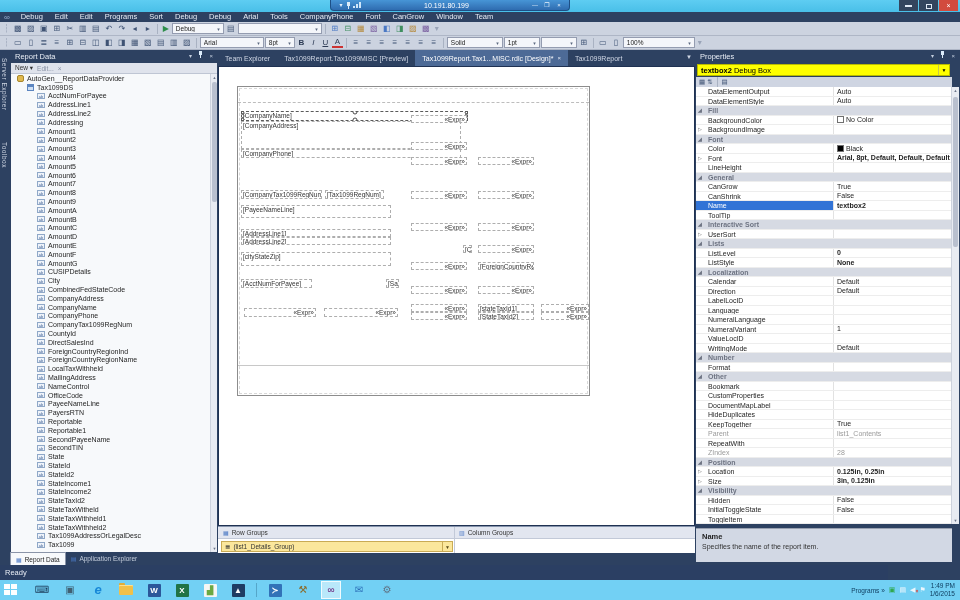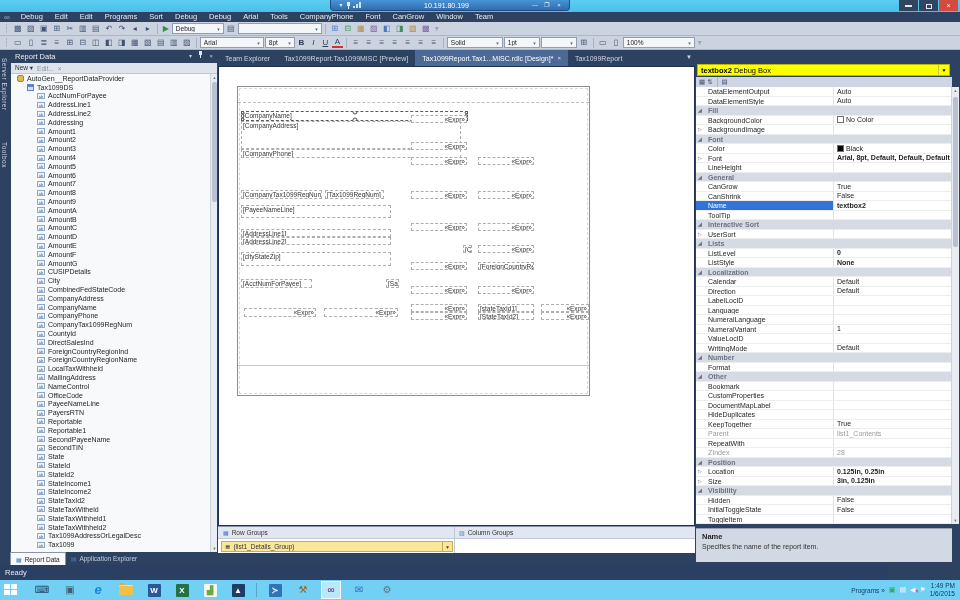--- a/index.html
+++ b/index.html
@@ -609,20 +609,26 @@
         <div class="gdiv"></div>
         <div class="rgitem">
           <span>≣</span>
           <span>(list1_Details_Group)</span>
           <span class="dd">▼</span>
         </div>
       </div>
     </div>
 
     <div class="props">
+      <div class="phead">
+        <span>Properties</span>
+        <span class="hic" style="right:26px">▾</span>
+        <span class="hic" style="right:16px"><span class="pinicon"></span></span>
+        <span class="hic" style="right:5px">×</span>
+      </div>
       <div class="pcombo">
         <b>textbox2</b>&nbsp;<span>Debug Box</span>
         <span class="dd">▼</span>
       </div>
       <div class="ptools">
         <span>▦</span>
         <span>⇅</span>
         <span class="tsep2"></span>
         <span>▤</span>
       </div>

